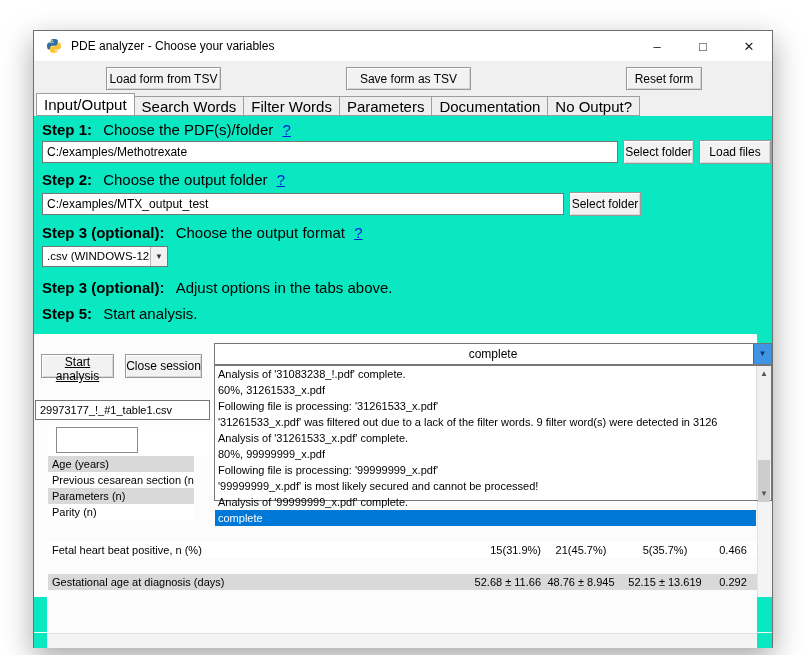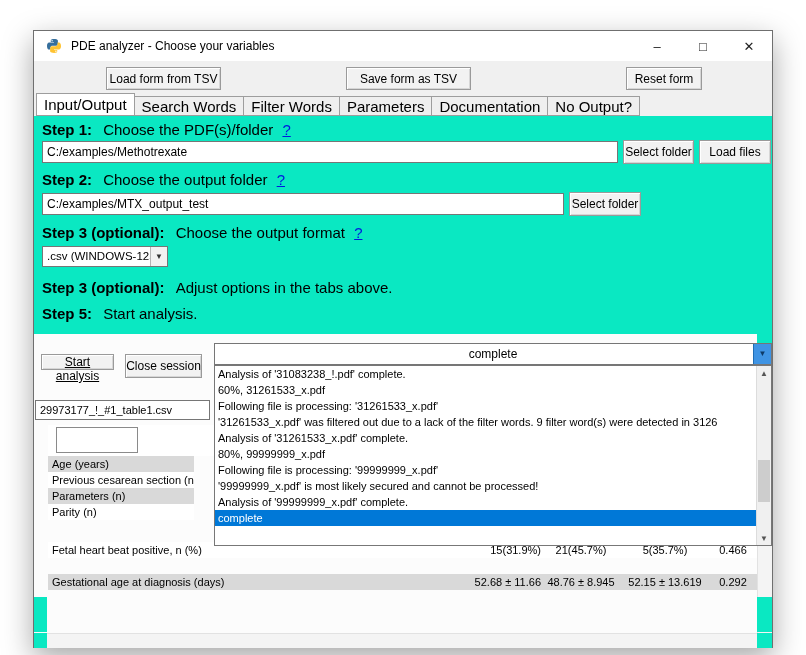--- a/index.html
+++ b/index.html
@@ -42,21 +42,21 @@
            display:flex; align-items:center; justify-content:center; }
   
   .content-bg { position:absolute; left:0; top:303px; width:738px; height:313px; background:#fcfcfc; }
   
   .status-combo { position:absolute; left:180px; top:312px; width:558px; height:22px;
                   background:#fff; border:1px solid #767676; z-index:5; font-size:12px;
                   text-align:center; line-height:20px; cursor:default; }
   .status-arrow { position:absolute; right:0; top:0; bottom:0; width:18px; background:#3f94e4;
                   border-left:1px solid #1f6db5; color:#0d3a66; font-size:8px;
                   display:flex; align-items:center; justify-content:center; }
-  .popup { position:absolute; left:180px; top:334px; width:558px; height:181px; background:#fff;
+  .popup { position:absolute; left:180px; top:334px; width:558px; height:136px; background:#fff;
            border:1px solid #777; z-index:6; }
   .popup-item { height:16px; line-height:16px; font-size:11px; color:#000; padding-left:3px;
                 width:541px; white-space:nowrap; overflow:hidden; cursor:default; }
   .popup-item.sel { background:#0078d7; color:#fff; }
   .popup-scroll { position:absolute; right:0; top:0; bottom:0; width:15px; background:#f0f0f0;
                   border-left:1px solid #dcdcdc; }
   .popup-scroll .arr { position:absolute; left:0; width:14px; height:14px; color:#555; font-size:8px;
                   display:flex; align-items:center; justify-content:center; }
   .popup-scroll .thumb { position:absolute; left:1px; width:12px; top:94px; height:42px; background:#cdcdcd; }
   
@@ -156,21 +156,21 @@
 
   <div class="sb-track-v"></div>
   <div class="sb-track-h"></div>
 
   <div class="teal-piece" style="left:723px;top:298px;width:15px;height:14px;"></div>
   <div class="teal-piece" style="left:723px;top:566px;width:15px;height:35px;"></div>
   <div class="teal-piece" style="left:723px;top:602px;width:15px;height:15px;"></div>
   <div class="teal-piece" style="left:0;top:566px;width:13px;height:35px;"></div>
   <div class="teal-piece" style="left:0;top:602px;width:13px;height:15px;"></div>
 
-  <button class="btn" style="left:7px;top:323px;width:73px;height:16px;z-index:3;text-decoration:underline;">Start analysis</button>
+  <button class="btn" style="left:7px;top:323px;width:73px;height:24px;z-index:3;text-decoration:underline;">Start analysis</button>
   <button class="btn" style="left:91px;top:323px;width:77px;height:24px;z-index:3;">Close session</button>
 
   <div class="status-combo">
     <span>complete</span>
     <span class="status-arrow">▼</span>
   </div>
 
   <div class="popup">
     <div class="popup-item">Analysis of '31083238_!.pdf' complete.</div>
     <div class="popup-item">60%, 31261533_x.pdf</div>

